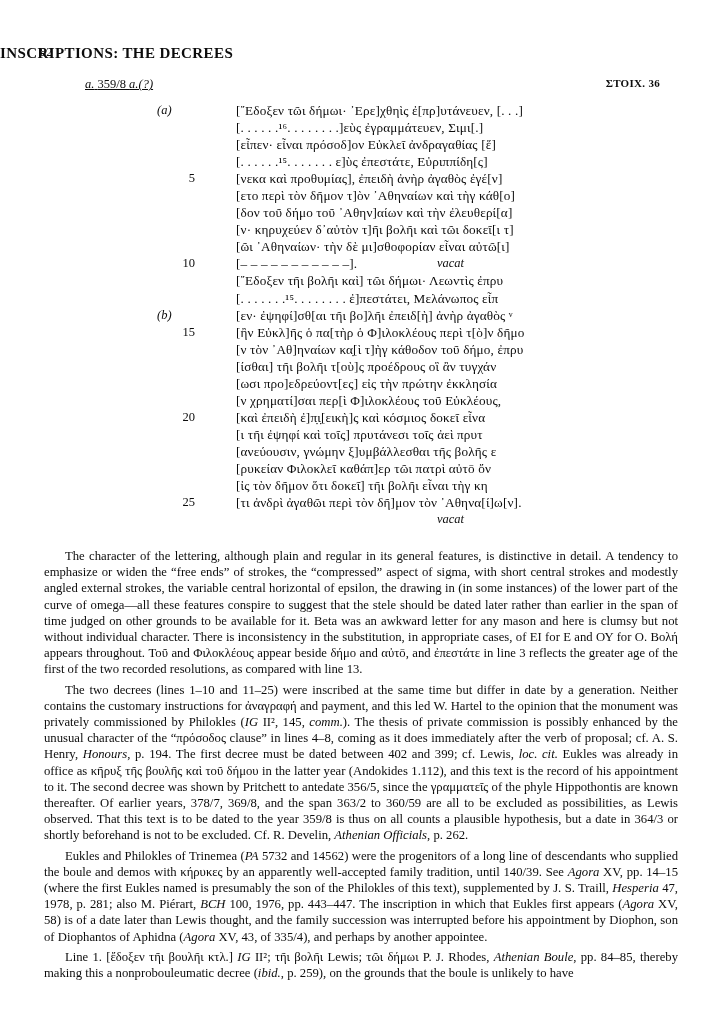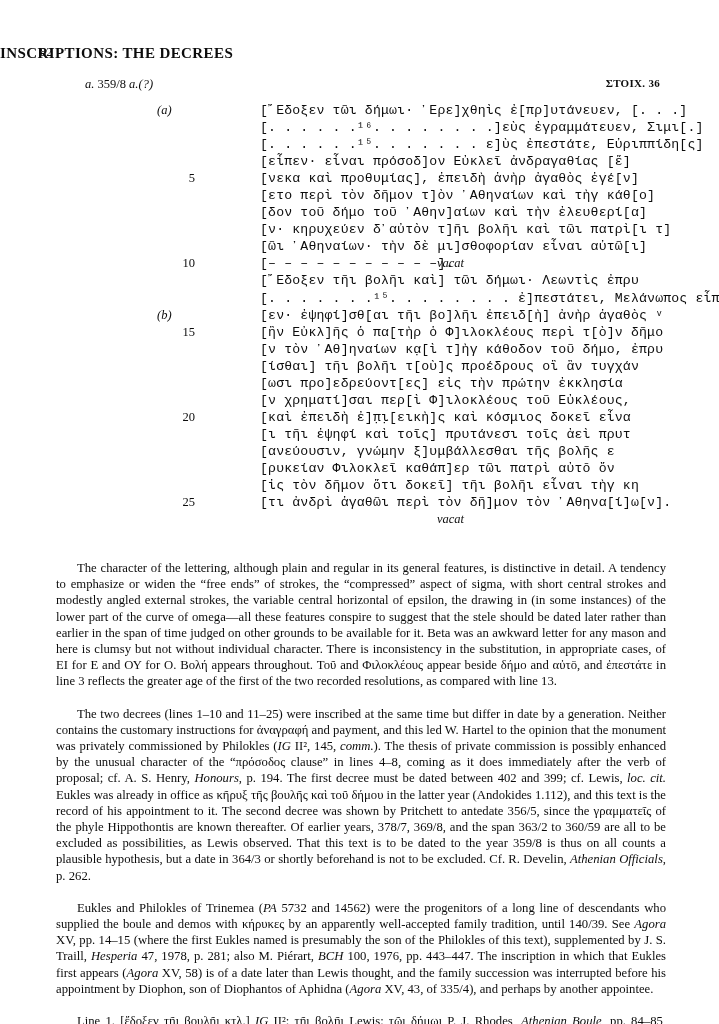--- a/index.html
+++ b/index.html
@@ -21,55 +21,56 @@
   .running-head {
     position:absolute; left:0; right:0; top:45px;
     text-align:left; font-weight:bold;
     font-size:15px; letter-spacing:0.4px;
   }
 
   
   .date-label {
     position:absolute; left:85px; top:77px;
     font-size:12.5px;
+    text-decoration:underline;
   }
   .date-label .it { font-style:italic; }
   .stoich {
     position:absolute; right:59px; top:77px;
     font-size:11px; font-weight:bold; letter-spacing:0.3px;
   }
 
   
   .inscription {
     position:absolute; left:0; top:102px; width:719px;
     font-size:13.2px; line-height:17.05px;
   }
   .ins-row { position:relative; height:17.05px; white-space:nowrap; }
   .ins-lab {
     position:absolute; left:157px; font-style:italic; font-size:12.5px;
   }
   .ins-num {
     position:absolute; left:158px; width:37px; text-align:right;
     font-size:12.5px;
   }
-  .ins-txt { position:absolute; left:260px; letter-spacing:0.15px;font-family:Liberation Mono, monospace; }
+  .ins-txt { position:absolute; left:236px; letter-spacing:0.15px; }
   .vacat-inline {
     position:absolute; left:437px; font-style:italic; font-size:12.5px;
   }
   .vacat-final {
     position:absolute; left:437px; font-style:italic; font-size:12.5px;
   }
 
   
   .commentary {
     position:absolute; left:40px; top:544px; width:642px;
     font-size:12.7px; line-height:16.2px;
     text-align:justify;
   }
-  .commentary p { margin:16px; text-indent:21px; }
+  .commentary p { margin:4px; text-indent:21px; }
   .it { font-style:italic; }
 </style>
 </head>
 <body>
 
 <div class="page">
 
   <span class="pageno">82</span>
   <span class="running-head">INSCRIPTIONS: THE DECREES</span>
 
@@ -83,46 +84,46 @@
         <span class="ins-txt">[῎Εδοξεν τῶι δήμωι· ᾿Ερε]χθηὶς ἐ[πρ]υτάνευεν, [. . .]</span>
       </div>
       <div class="ins-row">
         <span class="ins-lab"></span>
         <span class="ins-num"></span>
         <span class="ins-txt">[. . . . . .¹⁶. . . . . . . .]εὺς ἐγραμμάτευεν, Σιμι[.]</span>
       </div>
       <div class="ins-row">
         <span class="ins-lab"></span>
         <span class="ins-num"></span>
+        <span class="ins-txt">[εἶπεν· εἶναι πρόσοδ]ον Εὐκλεῖ ἀνδραγαθίας [ἕ]</span>
+      </div>
+      <div class="ins-row">
+        <span class="ins-lab"></span>
+        <span class="ins-num"></span>
         <span class="ins-txt">[. . . . . .¹⁵. . . . . . .  ε]ὺς ἐπεστάτε, Εὐριππίδη[ς]</span>
-      </div>
-      <div class="ins-row">
-        <span class="ins-lab"></span>
-        <span class="ins-num"></span>
-        <span class="ins-txt">[εἶπεν· εἶναι πρόσοδ]ον Εὐκλεῖ ἀνδραγαθίας [ἕ]</span>
       </div>
       <div class="ins-row">
         <span class="ins-lab"></span>
         <span class="ins-num">5</span>
         <span class="ins-txt">[νεκα καὶ προθυμίας], ἐπειδὴ ἀνὴρ ἀγαθὸς ἐγέ[ν]</span>
       </div>
       <div class="ins-row">
         <span class="ins-lab"></span>
         <span class="ins-num"></span>
         <span class="ins-txt">[ετο περὶ τὸν δῆμον τ]ὸν ᾿Αθηναίων καὶ τὴγ κάθ[ο]</span>
       </div>
       <div class="ins-row">
         <span class="ins-lab"></span>
         <span class="ins-num"></span>
         <span class="ins-txt">[δον τοῦ δήμο τοῦ ᾿Αθην]αίων καὶ τὴν ἐλευθερί[α]</span>
       </div>
       <div class="ins-row">
         <span class="ins-lab"></span>
         <span class="ins-num"></span>
-        <span class="ins-txt">[ν· κηρυχεύεν δ᾿αὐτὸν τ]ῆι βολῆι καὶ τῶι πατρὶ[ι τ]</span>
+        <span class="ins-txt">[ν· κηρυχεύεν δ᾿αὐτὸν τ]ῆι βολῆι καὶ τῶι δοκεῖ[ι τ]</span>
       </div>
       <div class="ins-row">
         <span class="ins-lab"></span>
         <span class="ins-num"></span>
         <span class="ins-txt">[ῶι ᾿Αθηναίων· τὴν δὲ μι]σθοφορίαν εἶναι αὐτῶ[ι]</span>
       </div>
       <div class="ins-row">
         <span class="ins-lab"></span>
         <span class="ins-num">10</span>
         <span class="ins-txt">[– – – – – – – – – – –].</span>

